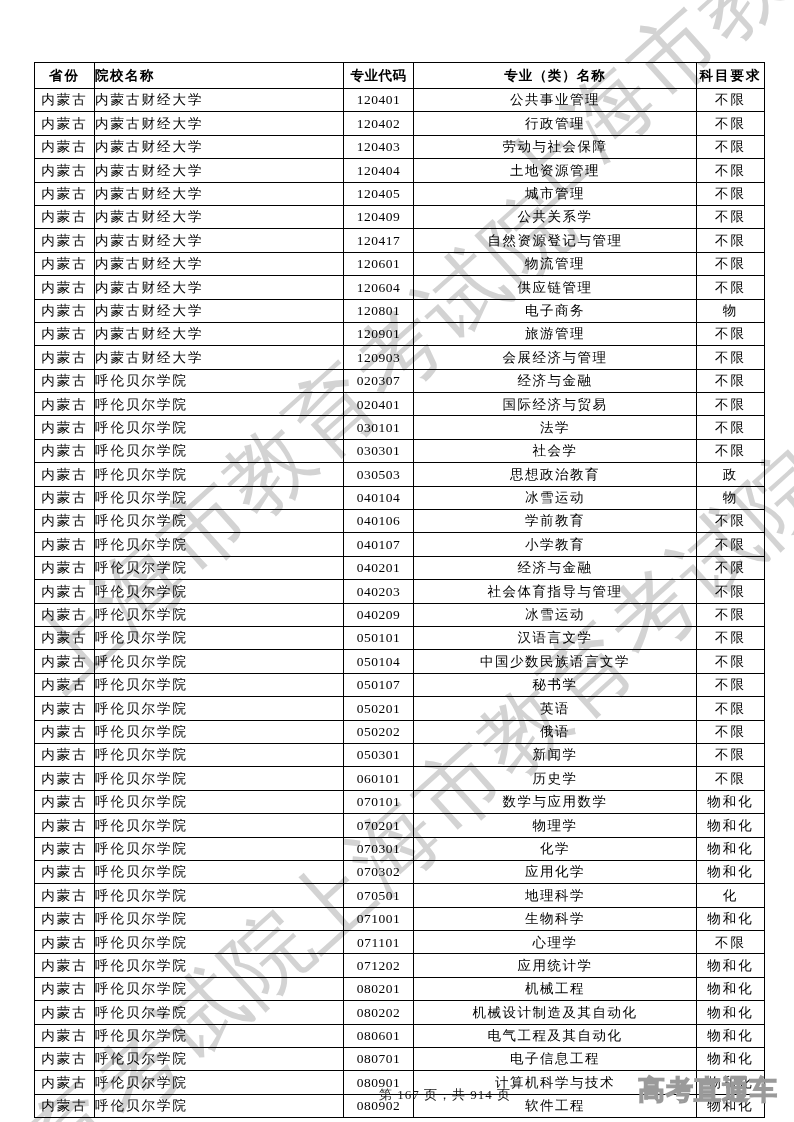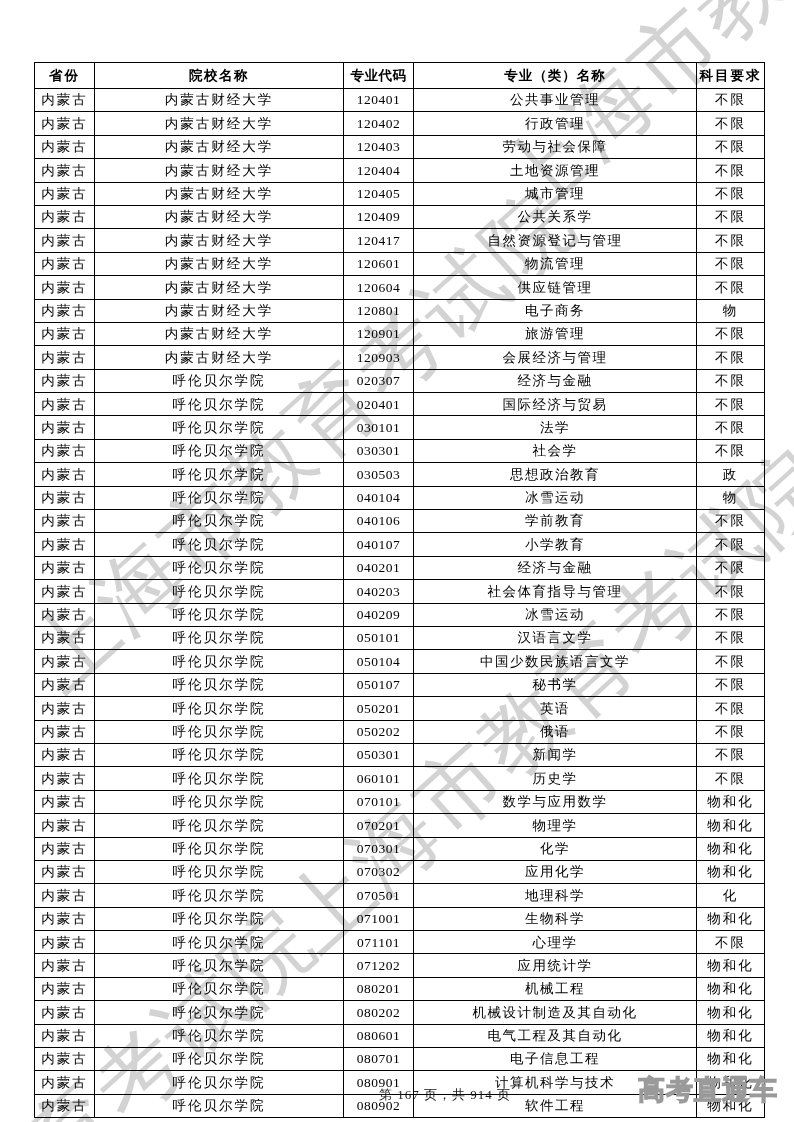--- a/index.html
+++ b/index.html
@@ -64,21 +64,21 @@
   table.main thead th {
     height: 25px;
     font-weight: bold;
     margin-top: 8px;
   }
   table.main tbody td {
     height: 22.4px;
     font-weight: normal;
   }
   .c0 { width: 59px;  text-align: center; letter-spacing: 2px; }
-  .c1 { width: 248px; text-align: center; padding-left: 6px; letter-spacing: 2px; }
+  .c1 { width: 248px; text-align: left; padding-left: 6px; letter-spacing: 2px; }
   .c2 { width: 69px;  text-align: center; letter-spacing: 0.5px; }
   .c3 { width: 282px; text-align: center; padding-left: 5px; letter-spacing: 1.5px; }
   .c4 { width: 67px;  text-align: center; letter-spacing: 2px; }
   th.c1 { letter-spacing: 1.5px; }
   th.c3 { letter-spacing: 1px; }
   
   .footer {
     position: absolute;
     left: 0;
     top: 1086px;

